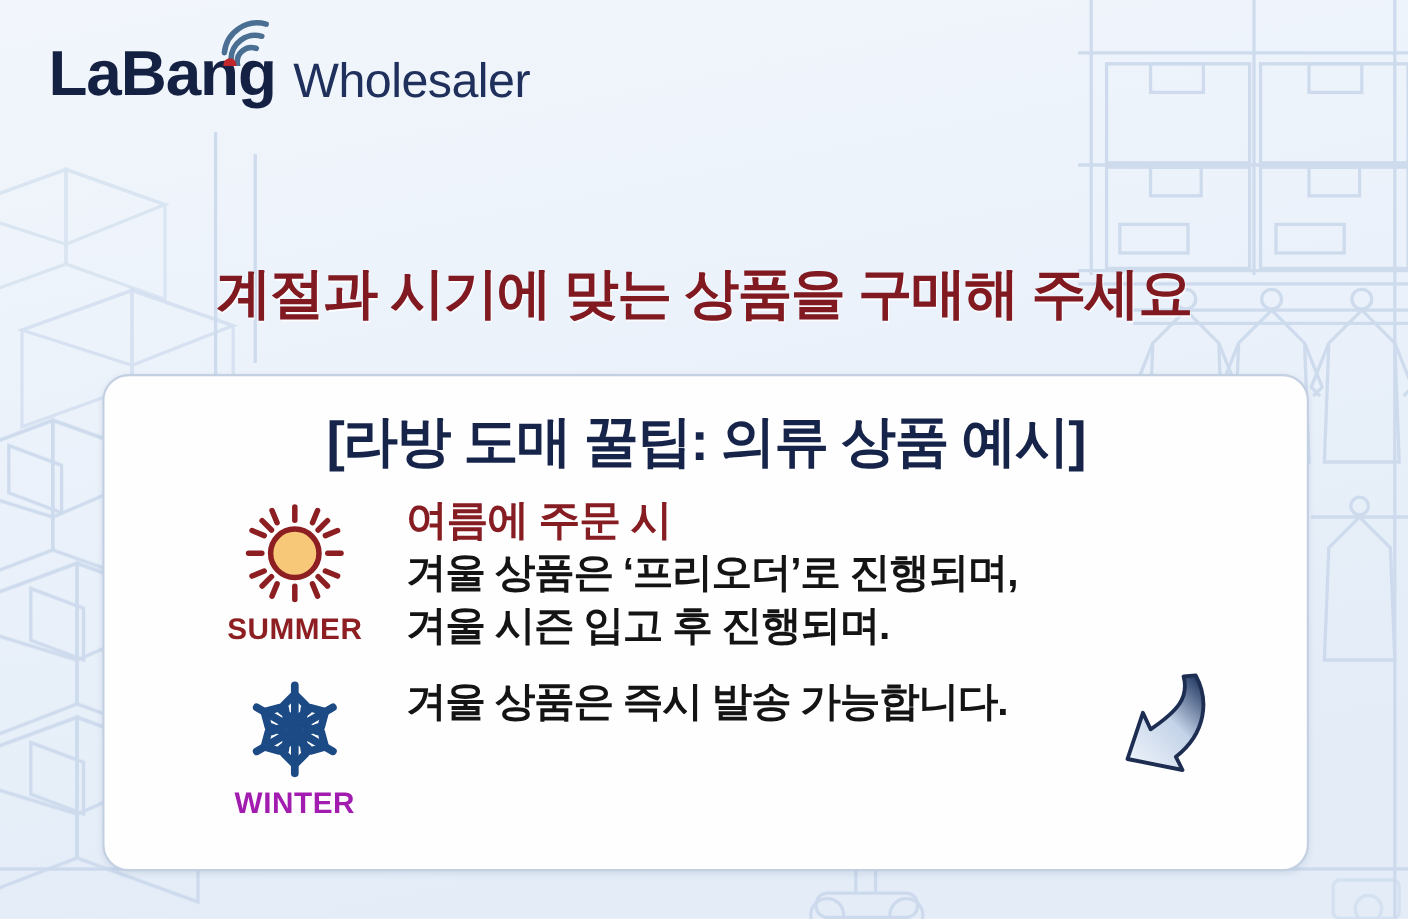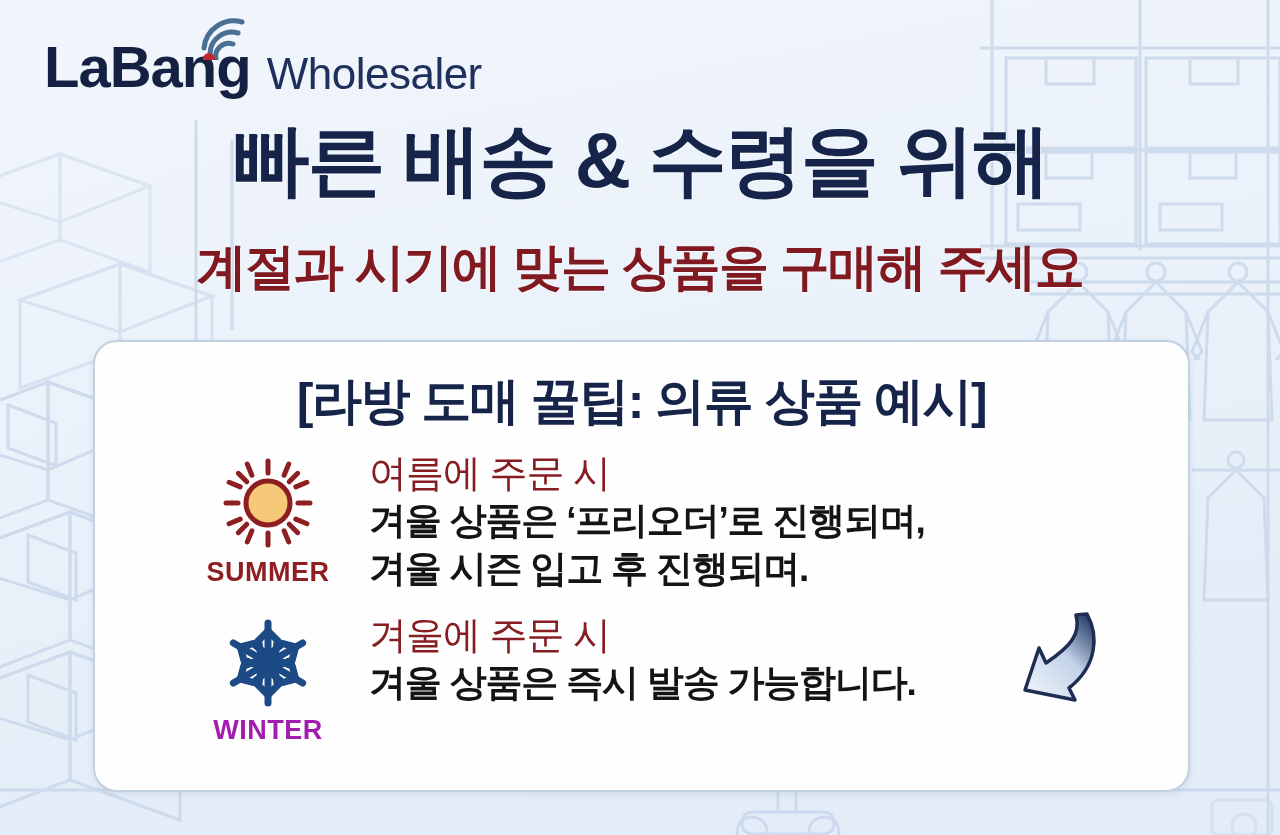--- a/index.html
+++ b/index.html
@@ -82,21 +82,21 @@
   }
   .icon-label {
     font-size:27px; font-weight:800; letter-spacing:0.5px;
     margin-top:6px;
   }
   .icon-label.summer { color:#8d1f22; }
   .icon-label.winter { color:#a21caf;text-align:right; }
 
   .text-col { padding-left:12px; padding-top:2px; }
   .season-heading {
-    font-size:38px; font-weight:400; letter-spacing:-1px;
+    font-size:38px; font-weight:700; letter-spacing:-1px;
     color:#861d22; line-height:1.18;
   }
   .season-body {
     font-size:37px; font-weight:600; letter-spacing:-1.2px;
     color:#141414; line-height:1.26; margin-top:2px;
   }
 
   
   #curved-arrow { position:absolute; left:1013px; top:608px; z-index:4; }
 </style>
@@ -229,21 +229,20 @@
       <g fill="none" stroke="#4a6f93" stroke-width="5" stroke-linecap="round">
         <path d="M8 32 A30 30 0 0 1 46 6"></path>
         <path d="M14 38 A22 22 0 0 1 42 17"></path>
         <path d="M20 43 A13 13 0 0 1 37 28"></path>
       </g>
       <circle cx="13" cy="43" r="6" fill="#c0272d"></circle>
     </svg>
     <span class="logo-wholesaler">Wholesaler</span>
   </div>
 
-  <div id="headline">빠른 배송 &amp; 수령을 위해</div>
   <div id="subheadline">계절과 시기에 맞는 상품을 구매해 주세요</div>
 
   <div id="tip-card">
 
     <div id="card-title">[라방 도매 꿀팁: 의류 상품 예시]</div>
 
     <div class="season-row summer">
       <div class="icon-col">
         <svg width="96" height="96" viewBox="0 0 96 96" xmlns="http://www.w3.org/2000/svg">
           <g stroke="#8d1f22" stroke-width="5" stroke-linecap="round">
@@ -298,21 +297,20 @@
               <path d="M46 14 L36 24 M46 14 L56 24"></path>
               <path d="M46 78 L36 68 M46 78 L56 68"></path>
               <path d="M46 38 L34 29 M46 38 L58 29"></path>
               <path d="M46 54 L34 63 M46 54 L58 63"></path>
             </g>
           </g>
         </svg>
         <div class="icon-label winter">WINTER</div>
       </div>
       <div class="text-col">
-        <div class="season-heading">겨울에 주문 시</div>
         <div class="season-body">겨울 상품은 즉시 발송 가능합니다.</div>
       </div>
     </div>
   </div>
 
   <svg id="curved-arrow" width="110" height="112" viewBox="0 0 110 112" xmlns="http://www.w3.org/2000/svg">
     <defs>
       <linearGradient id="arrowGrad" x1="0.9" y1="0" x2="0.1" y2="1">
         <stop offset="0%" stop-color="#233963"></stop>
         <stop offset="45%" stop-color="#c4d3e8"></stop>

